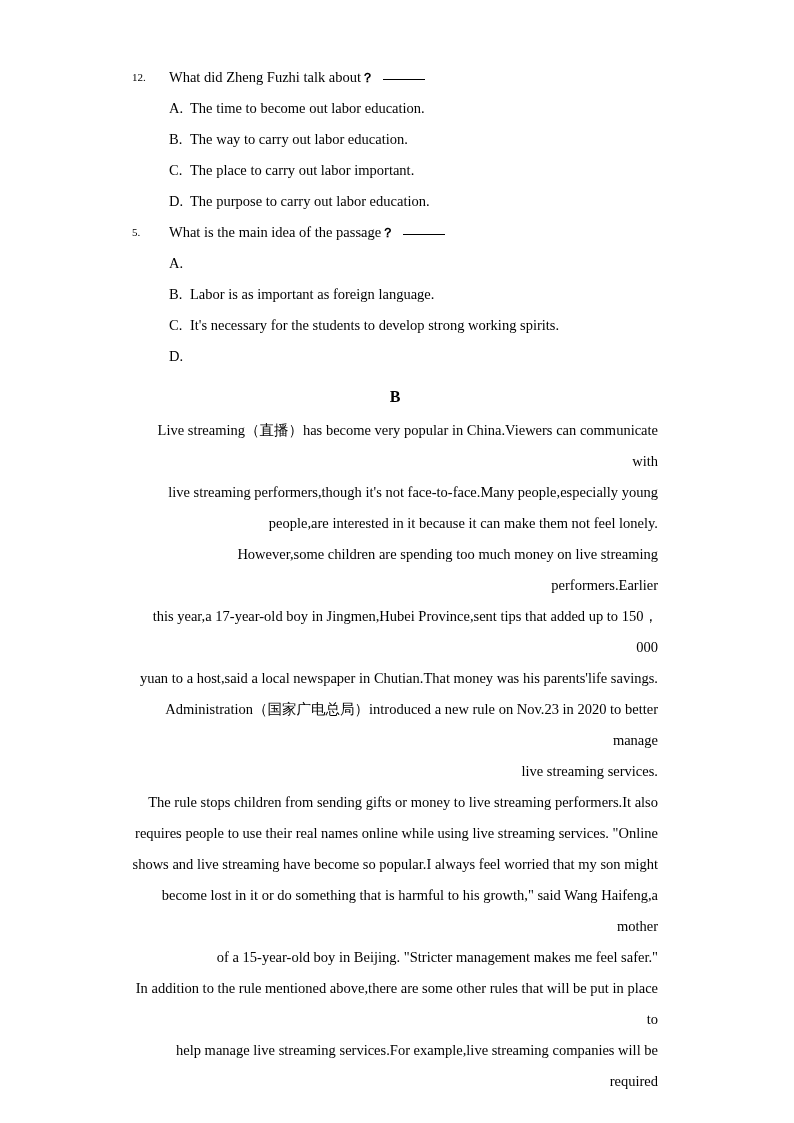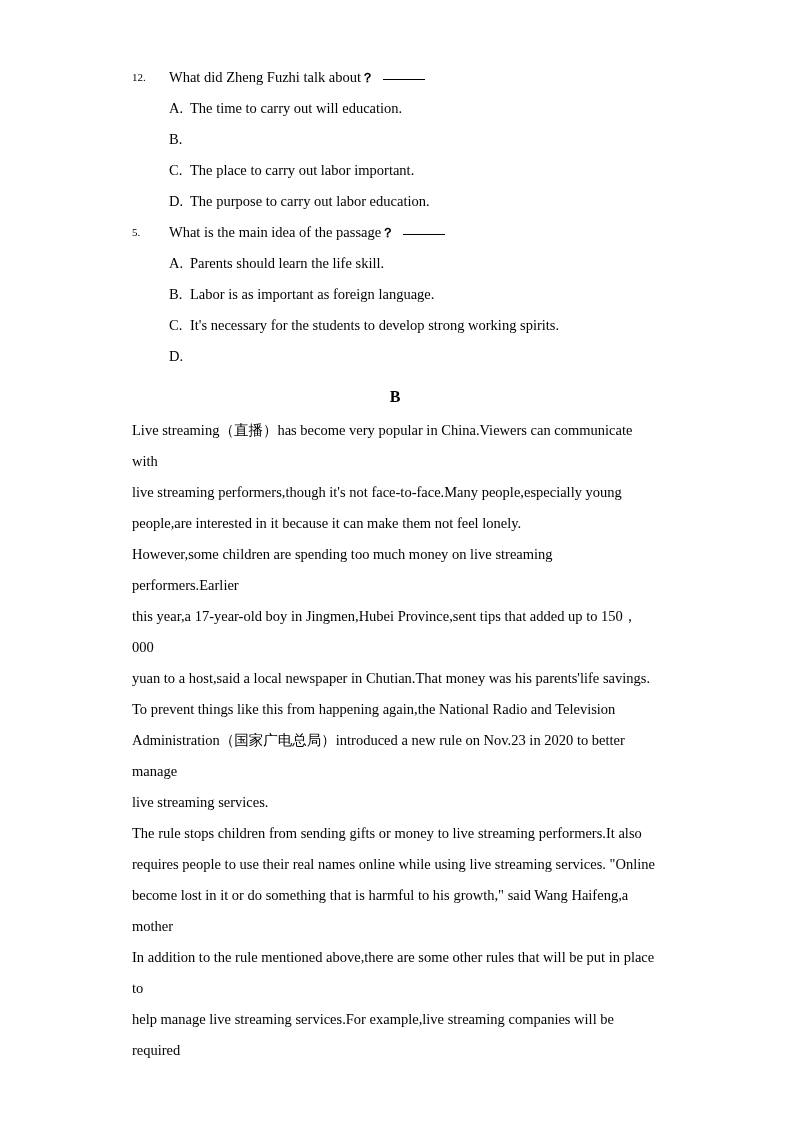--- a/index.html
+++ b/index.html
@@ -75,58 +75,58 @@
   }
 
   
   .passage {
     margin-top: 3px;
   }
   .passage p {
     margin: 0;
     font-size: 14.5px;
     line-height: 31px;
-    text-align: left;
+    text-align: right;
   }
 </style>
 </head>
 <body>
 
 <div class="page">
 
   <div class="q-block" style="margin-top:62px;">
     <div class="question">
       <span class="q-num">12.</span>
       <span class="q-text"><span>What did Zheng Fuzhi talk about</span><span class="fw-q">？</span><span class="blank"></span></span>
     </div>
     <div class="option">
       <span class="opt-letter">A.</span>
-      <span class="opt-text">The time to carry out will education.</span>
+      <span class="opt-text">The time to become out labor education.</span>
     </div>
     <div class="option">
       <span class="opt-letter">B.</span>
+      <span class="opt-text">The way to carry out labor education.</span>
     </div>
     <div class="option">
       <span class="opt-letter">C.</span>
       <span class="opt-text">The place to carry out labor important.</span>
     </div>
     <div class="option">
       <span class="opt-letter">D.</span>
       <span class="opt-text">The purpose to carry out labor education.</span>
     </div>
   </div>
 
   <div class="q-block">
     <div class="question">
       <span class="q-num">5.</span>
       <span class="q-text"><span>What is the main idea of the passage</span><span class="fw-q">？</span><span class="blank"></span></span>
     </div>
     <div class="option">
       <span class="opt-letter">A.</span>
-      <span class="opt-text">Parents should learn the life skill.</span>
     </div>
     <div class="option">
       <span class="opt-letter">B.</span>
       <span class="opt-text">Labor is as important as foreign language.</span>
     </div>
     <div class="option">
       <span class="opt-letter">C.</span>
       <span class="opt-text">It's necessary for the students to develop strong working spirits.</span>
     </div>
     <div class="option">
@@ -138,26 +138,27 @@
 
   <div class="passage">
     <p>Live streaming（直播）has become very popular in China.Viewers can communicate with</p>
     <p>live streaming performers,though it's not face-to-face.Many people,especially young</p>
     <p>people,are interested in it because it can make them not feel lonely.</p>
 
     <p>However,some children are spending too much money on live streaming performers.Earlier</p>
     <p>this year,a 17-year-old boy in Jingmen,Hubei Province,sent tips that added up to 150，000</p>
     <p>yuan to a host,said a local newspaper in Chutian.That money was his parents'life savings.</p>
 
-    <p>To prevent things like this from happening again,the National Radio and Television</p>
     <p>Administration（国家广电总局）introduced a new rule on Nov.23 in 2020 to better manage</p>
     <p>live streaming services.</p>
 
     <p>The rule stops children from sending gifts or money to live streaming performers.It also</p>
     <p>requires people to use their real names online while using live streaming services. "Online</p>
+    <p>shows and live streaming have become so popular.I always feel worried that my son might</p>
     <p>become lost in it or do something that is harmful to his growth," said Wang Haifeng,a mother</p>
+    <p>of a 15-year-old boy in Beijing.  "Stricter management makes me feel safer."</p>
 
     <p>In addition to the rule mentioned above,there are some other rules that will be put in place to</p>
     <p>help manage live streaming services.For example,live streaming companies will be required</p>
 
   </div>
 
 </div>
 
 </body></html>

